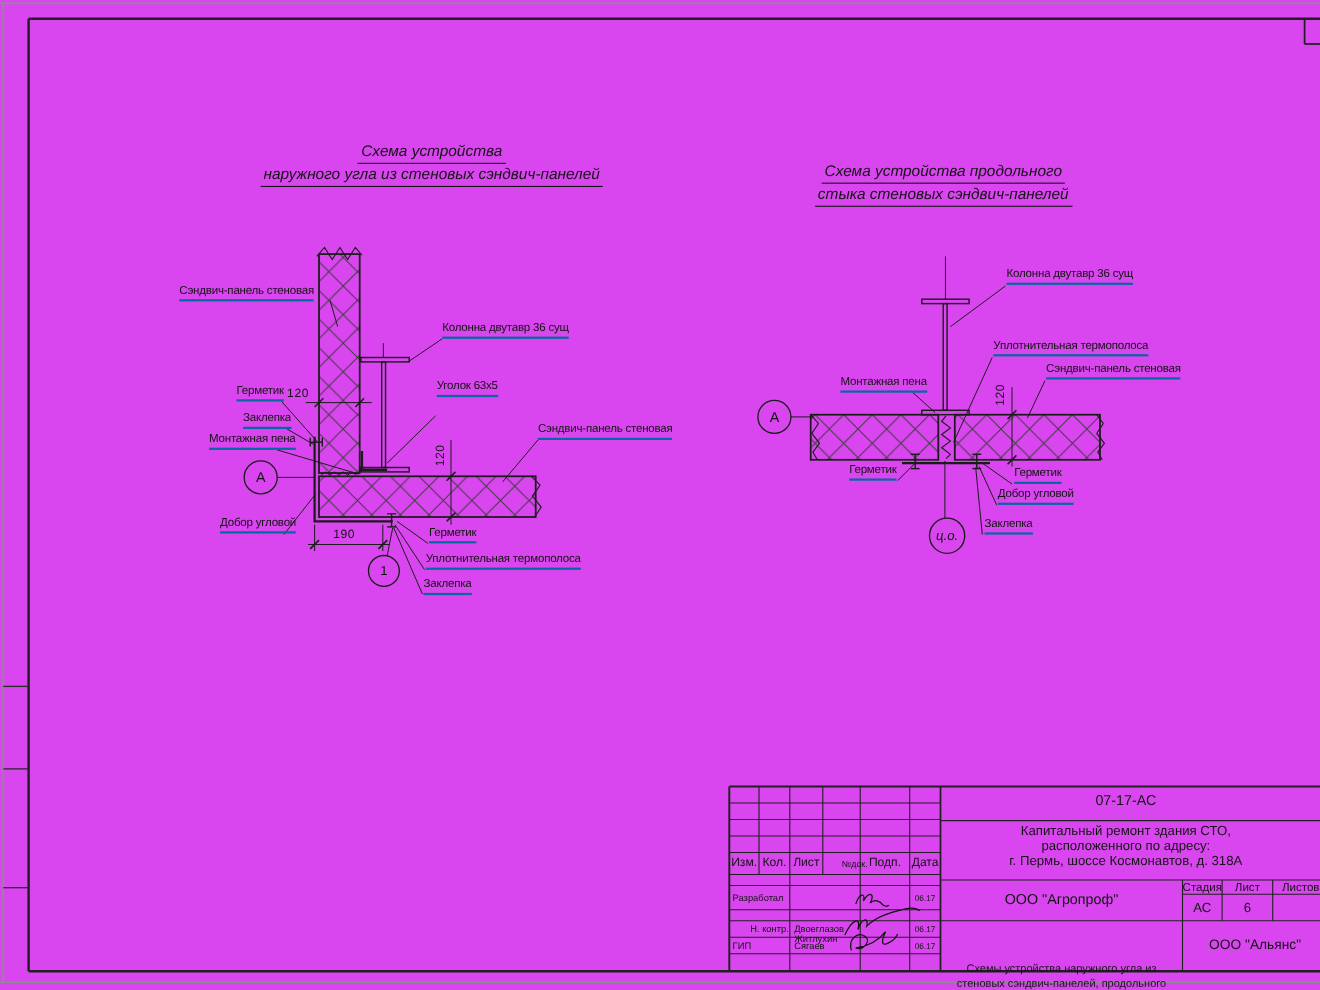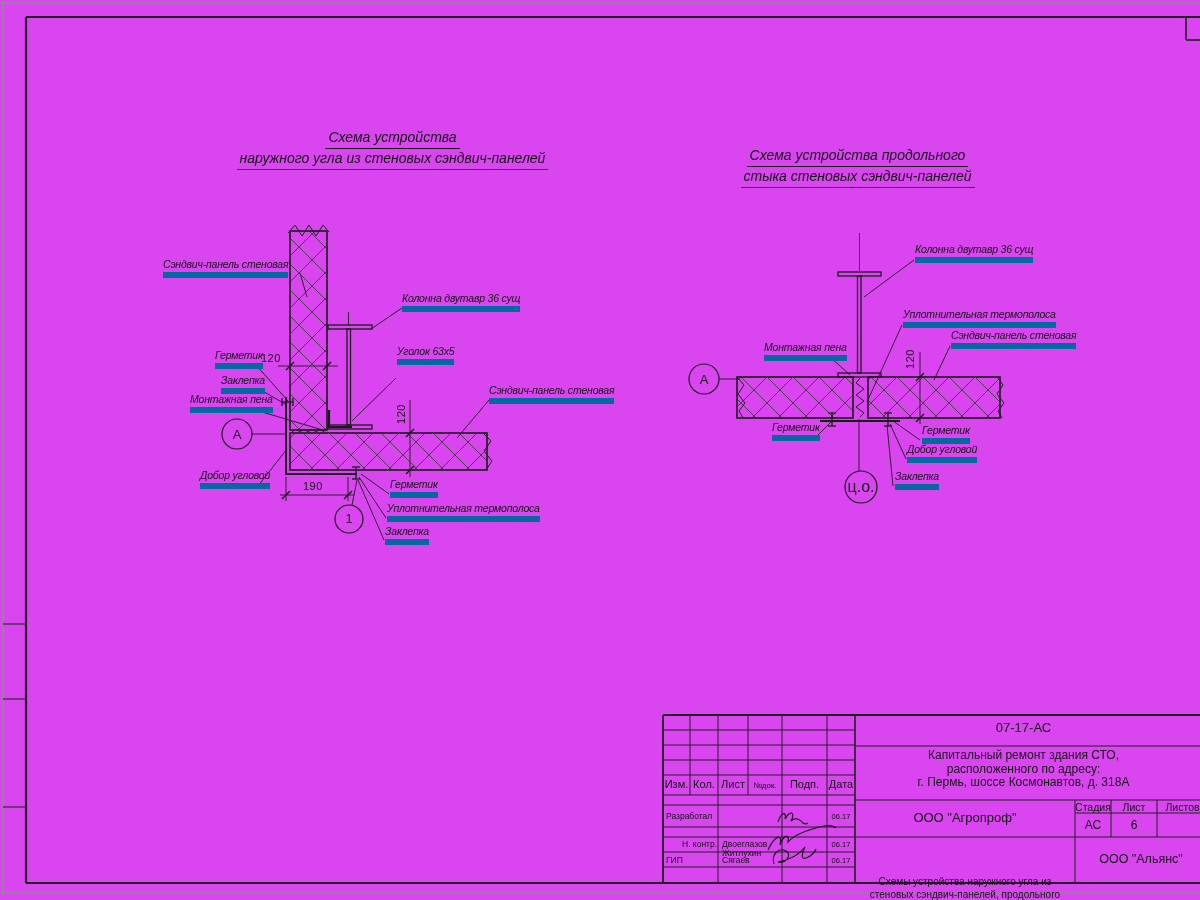--- a/index.html
+++ b/index.html
@@ -1,20 +1,20 @@
 <!DOCTYPE html>
 <html><head>
 <meta charset="utf-8">
 <style>
   html,body{margin:0;padding:0;background:#e8e8e8;}
   .sheet{position:relative;width:1200px;height:900px;background:#d946ef;overflow:hidden;
          font-family:"Liberation Sans",sans-serif;color:#141414;}
   svg{position:absolute;left:0;top:0;}
-  .lbl{position:absolute;font-style:italic;font-size:10.5px;line-height:1.1;white-space:nowrap;
-       border-bottom:6px solid #0369a1;padding-bottom:1px;letter-spacing:-0.2px;}
+  .lbl{position:absolute;font-size:10.5px;line-height:1.1;white-space:nowrap;
+       border-bottom:2px solid #0369a1;padding-bottom:1px;letter-spacing:-0.2px;}
   .dim{position:absolute;font-size:11px;white-space:nowrap;letter-spacing:0.5px;}
   .dim-rot{position:absolute;font-size:11px;white-space:nowrap;letter-spacing:0.5px;
            transform:translate(-50%,-50%) rotate(-90deg);}
   .marker{position:absolute;transform:translate(-50%,-50%);font-size:13px;white-space:nowrap;}
   .ttl{position:absolute;font-style:italic;font-size:14px;text-align:center;line-height:19px;}
   .ttl span{display:inline-block;border-bottom:1.2px solid #141414;padding:0 3px 1px 3px;white-space:nowrap;}
   .tb{position:absolute;white-space:nowrap;}
   .tb.c{text-align:center;}
 </style>
 </head>
@@ -243,33 +243,33 @@
   <div class="lbl" style="left:951px;top:330px;">Сэндвич-панель стеновая</div>
   <div class="lbl" style="left:764px;top:342px;">Монтажная пена</div>
   <div class="lbl" style="left:772px;top:422px;">Герметик</div>
   <div class="lbl" style="left:922px;top:425px;">Герметик</div>
   <div class="lbl" style="left:907px;top:444px;">Добор угловой</div>
   <div class="lbl" style="left:895px;top:471px;">Заклепка</div>
 
   <div class="dim-rot" style="left:910px;top:359px;">120</div>
 
   <div class="marker" style="left:704px;top:379px;">А</div>
-  <div class="marker" style="left:861px;top:487px;font-size:16px;">ц.о.</div>
+  <div class="marker" style="left:861px;top:487px;font-size:12px;font-style:italic;">ц.о.</div>
 
   <div class="tb c" style="left:857px;top:720px;width:333px;font-size:13px;">07-17-АС</div>
   <div class="tb c" style="left:857px;top:749px;width:333px;font-size:12px;line-height:13.5px;">
     <span>Капитальный ремонт здания СТО,</span><br>
     <span>расположенного по адресу:</span><br>
     <span>г. Пермь, шоссе Космонавтов, д. 318А</span>
   </div>
 
   <div class="tb c" style="left:663px;top:778px;width:27px;font-size:11px;">Изм.</div>
   <div class="tb c" style="left:690px;top:778px;width:28px;font-size:11px;">Кол.</div>
   <div class="tb c" style="left:718px;top:778px;width:30px;font-size:11px;">Лист</div>
-  <div class="tb c" style="left:748px;top:781px;width:34px;font-size:8px;">№док.</div>
+  <div class="tb c" style="left:748px;top:781px;width:34px;font-size:8px;padding-left:12px;">№док.</div>
   <div class="tb c" style="left:782px;top:778px;width:45px;font-size:11px;">Подп.</div>
   <div class="tb c" style="left:827px;top:778px;width:28px;font-size:11px;">Дата</div>
 
   <div class="tb" style="left:666px;top:811px;font-size:8.5px;">Разработал</div>
   <div class="tb" style="left:722px;top:848px;font-size:8.5px;text-align:center;">Житлухин</div>
   <div class="tb c" style="left:828px;top:812px;width:26px;font-size:7.5px;">06.17</div>
   <div class="tb" style="left:666px;top:839px;font-size:8.5px;padding-left:16px;">Н. контр.</div>
   <div class="tb" style="left:722px;top:839px;font-size:8.5px;">Двоеглазов</div>
   <div class="tb c" style="left:828px;top:840px;width:26px;font-size:7.5px;">06.17</div>
   <div class="tb" style="left:666px;top:855px;font-size:8.5px;">ГИП</div>

